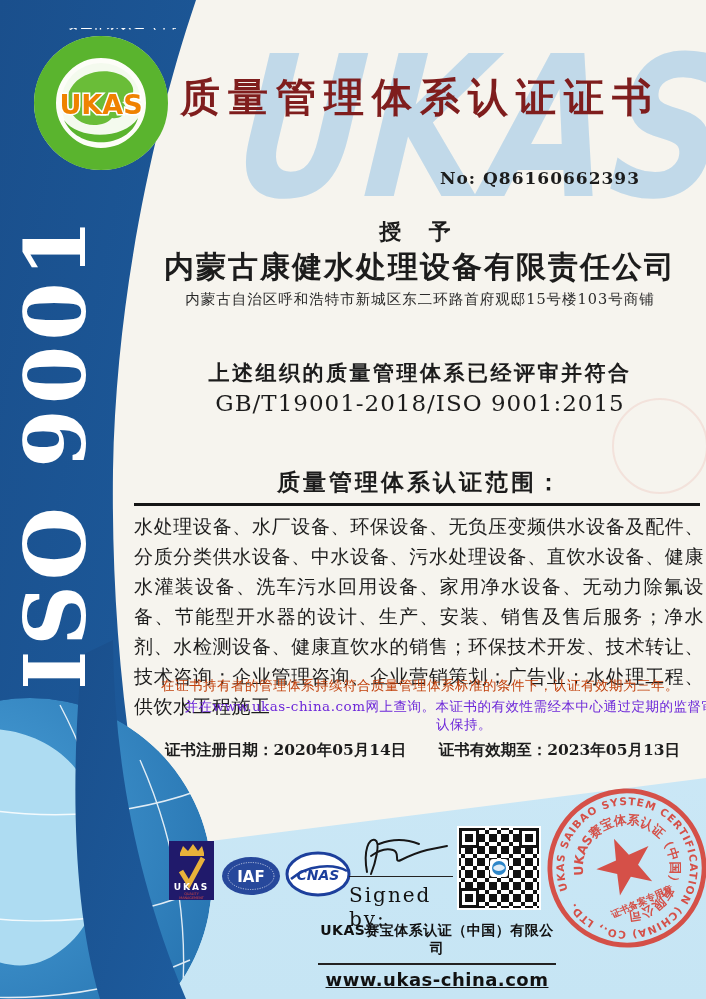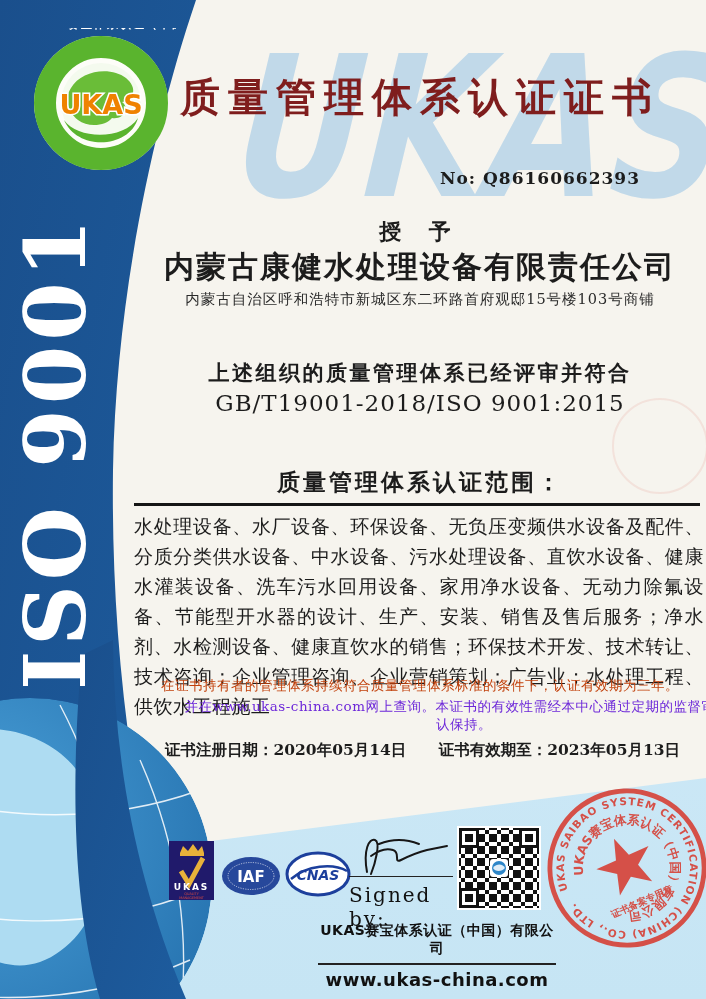--- a/index.html
+++ b/index.html
@@ -33,21 +33,21 @@
              font-family:"DejaVu Sans","Liberation Sans",sans-serif;letter-spacing:2px;}
   
   .iso-vert{position:absolute;left:6px;top:712px;width:520px;font-size:84px;font-weight:bold;
             color:#ffffff;letter-spacing:5px;transform:rotate(-90deg);transform-origin:0 0;
             text-align:center;z-index:5;font-family:"DejaVu Serif","Liberation Serif",serif;}
   
   .footer{position:absolute;left:318px;top:922px;width:238px;text-align:center;z-index:7;
           font-family:"DejaVu Sans","Liberation Sans",sans-serif;}
   .footer .co{font-size:14px;font-weight:bold;letter-spacing:0.5px;color:#111;
               border-bottom:2.5px solid #222;padding-bottom:5px;}
-  .footer .url{font-size:18px;font-weight:bold;letter-spacing:0.5px;color:#111;margin-top:4px;}
+  .footer .url{font-size:18px;font-weight:bold;letter-spacing:0.5px;color:#111;margin-top:4px;text-decoration:underline;}
   
   .signed{position:absolute;left:349px;top:830px;width:104px;z-index:7;}
   .signed .sigline{border-top:1.5px solid #222;margin-top:-4px;}
   .signed .sigcap{font-size:20px;letter-spacing:2px;margin-top:6px;color:#111;}
   
   .ghost-seal{position:absolute;left:612px;top:398px;width:92px;height:92px;border-radius:50%;
               border:2px solid rgba(214,70,60,.10);z-index:6;}
 </style>
 </head>
 <body>

